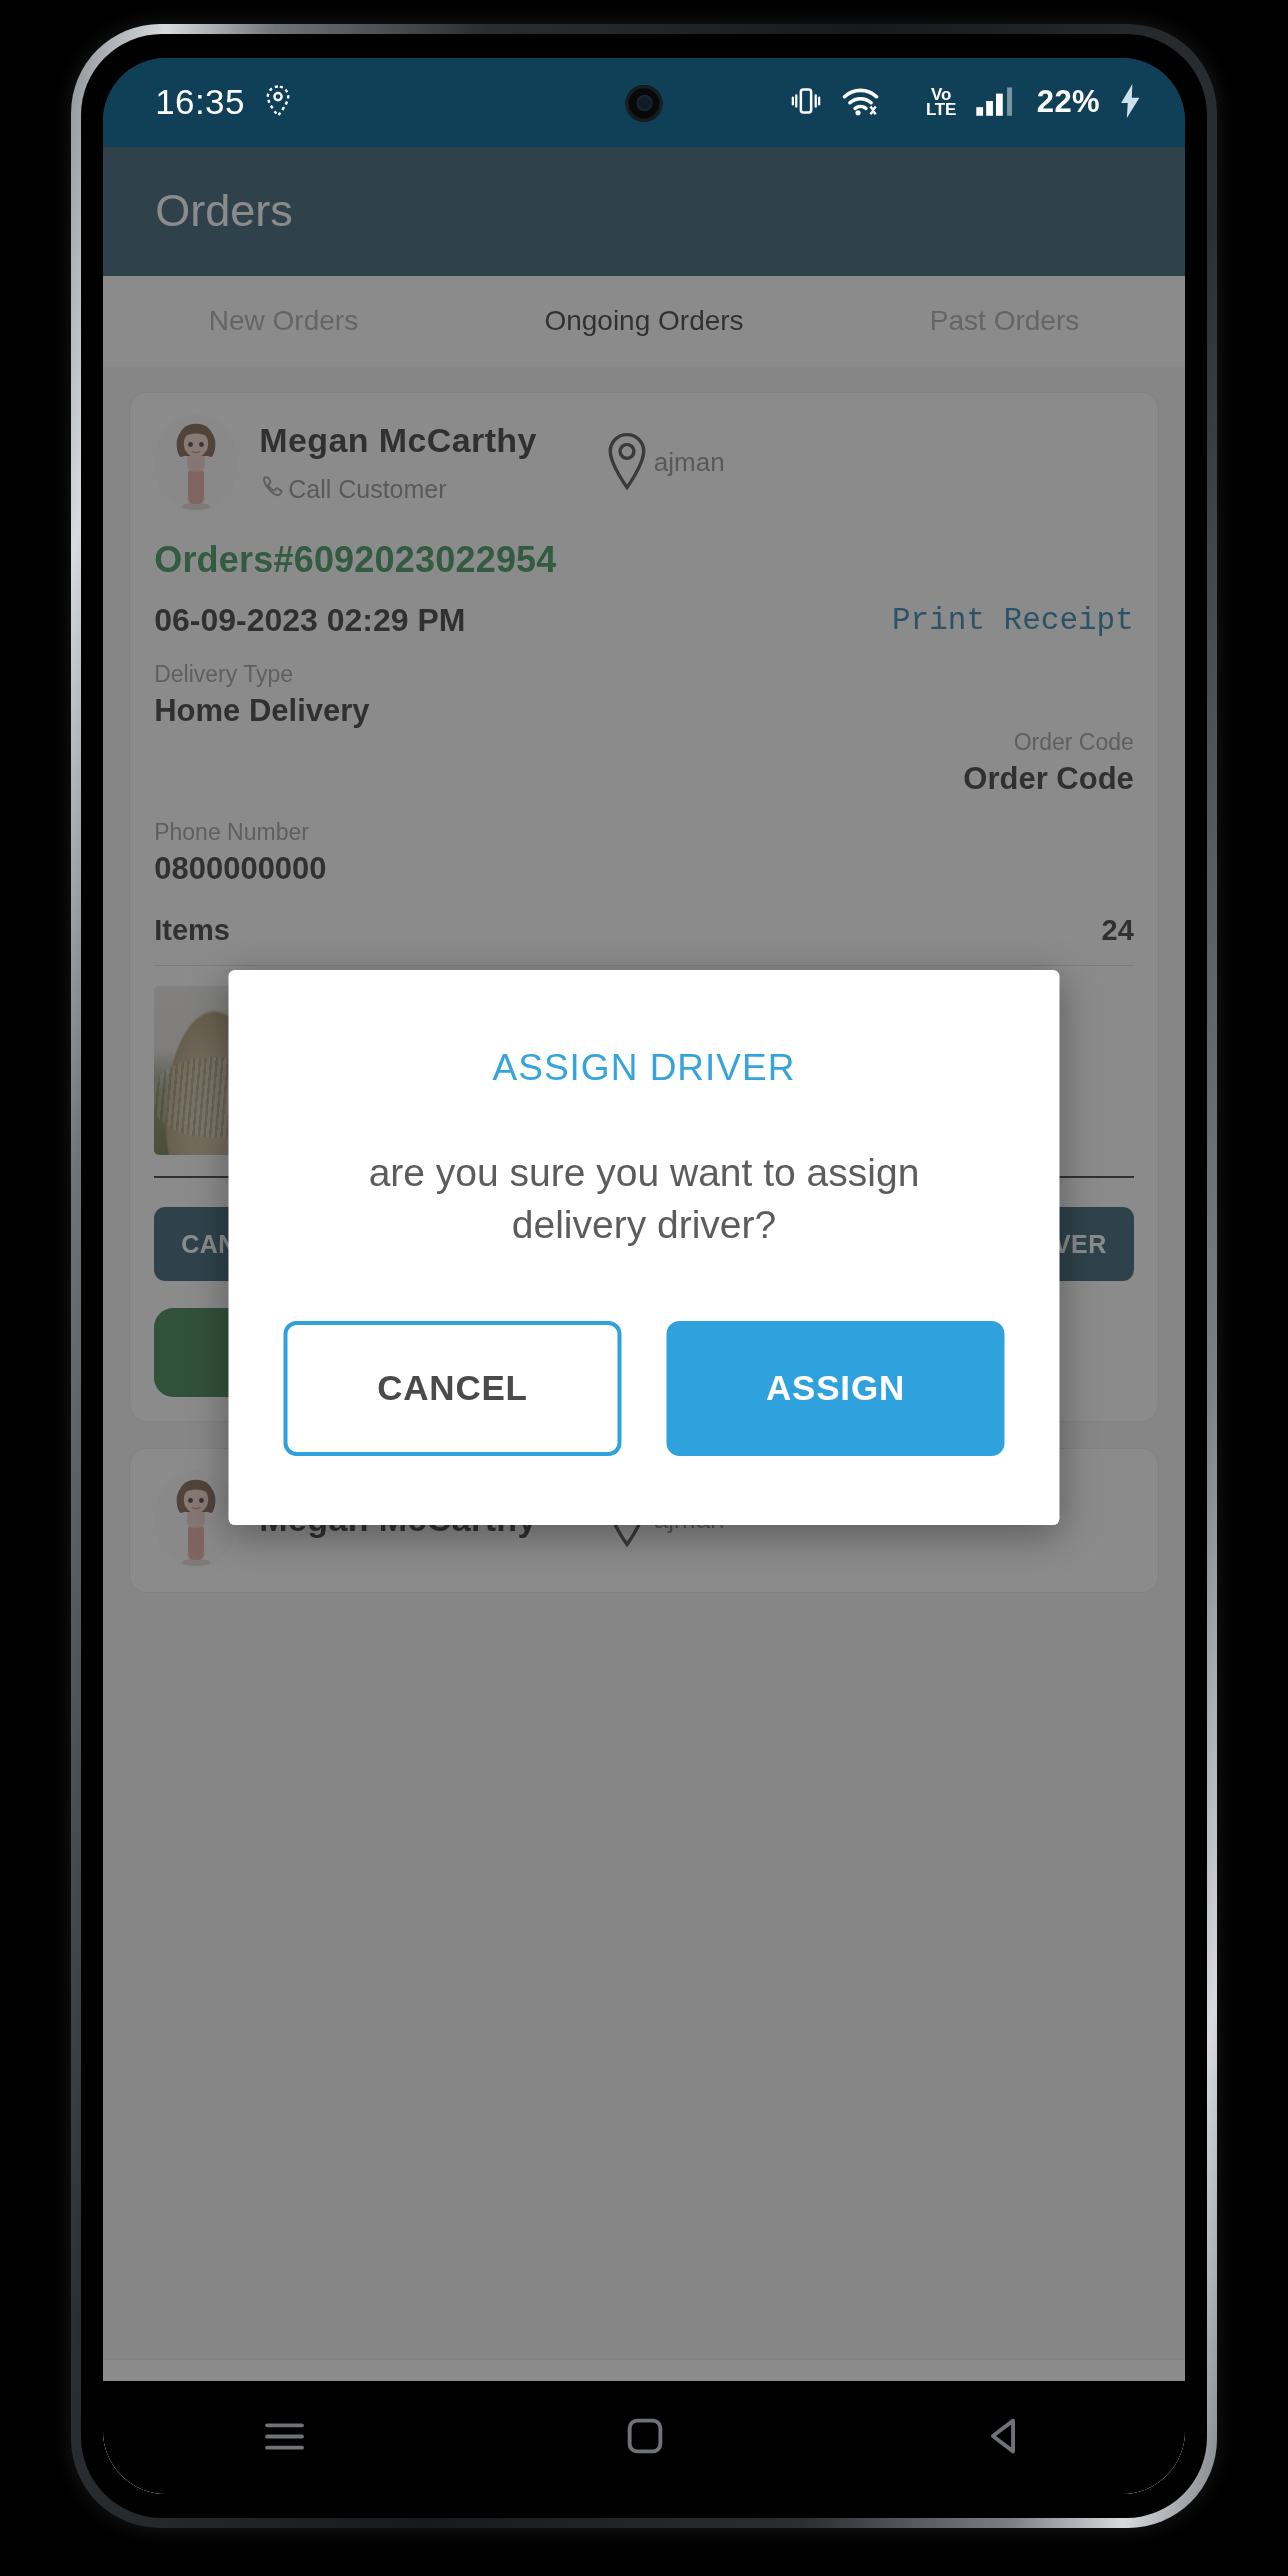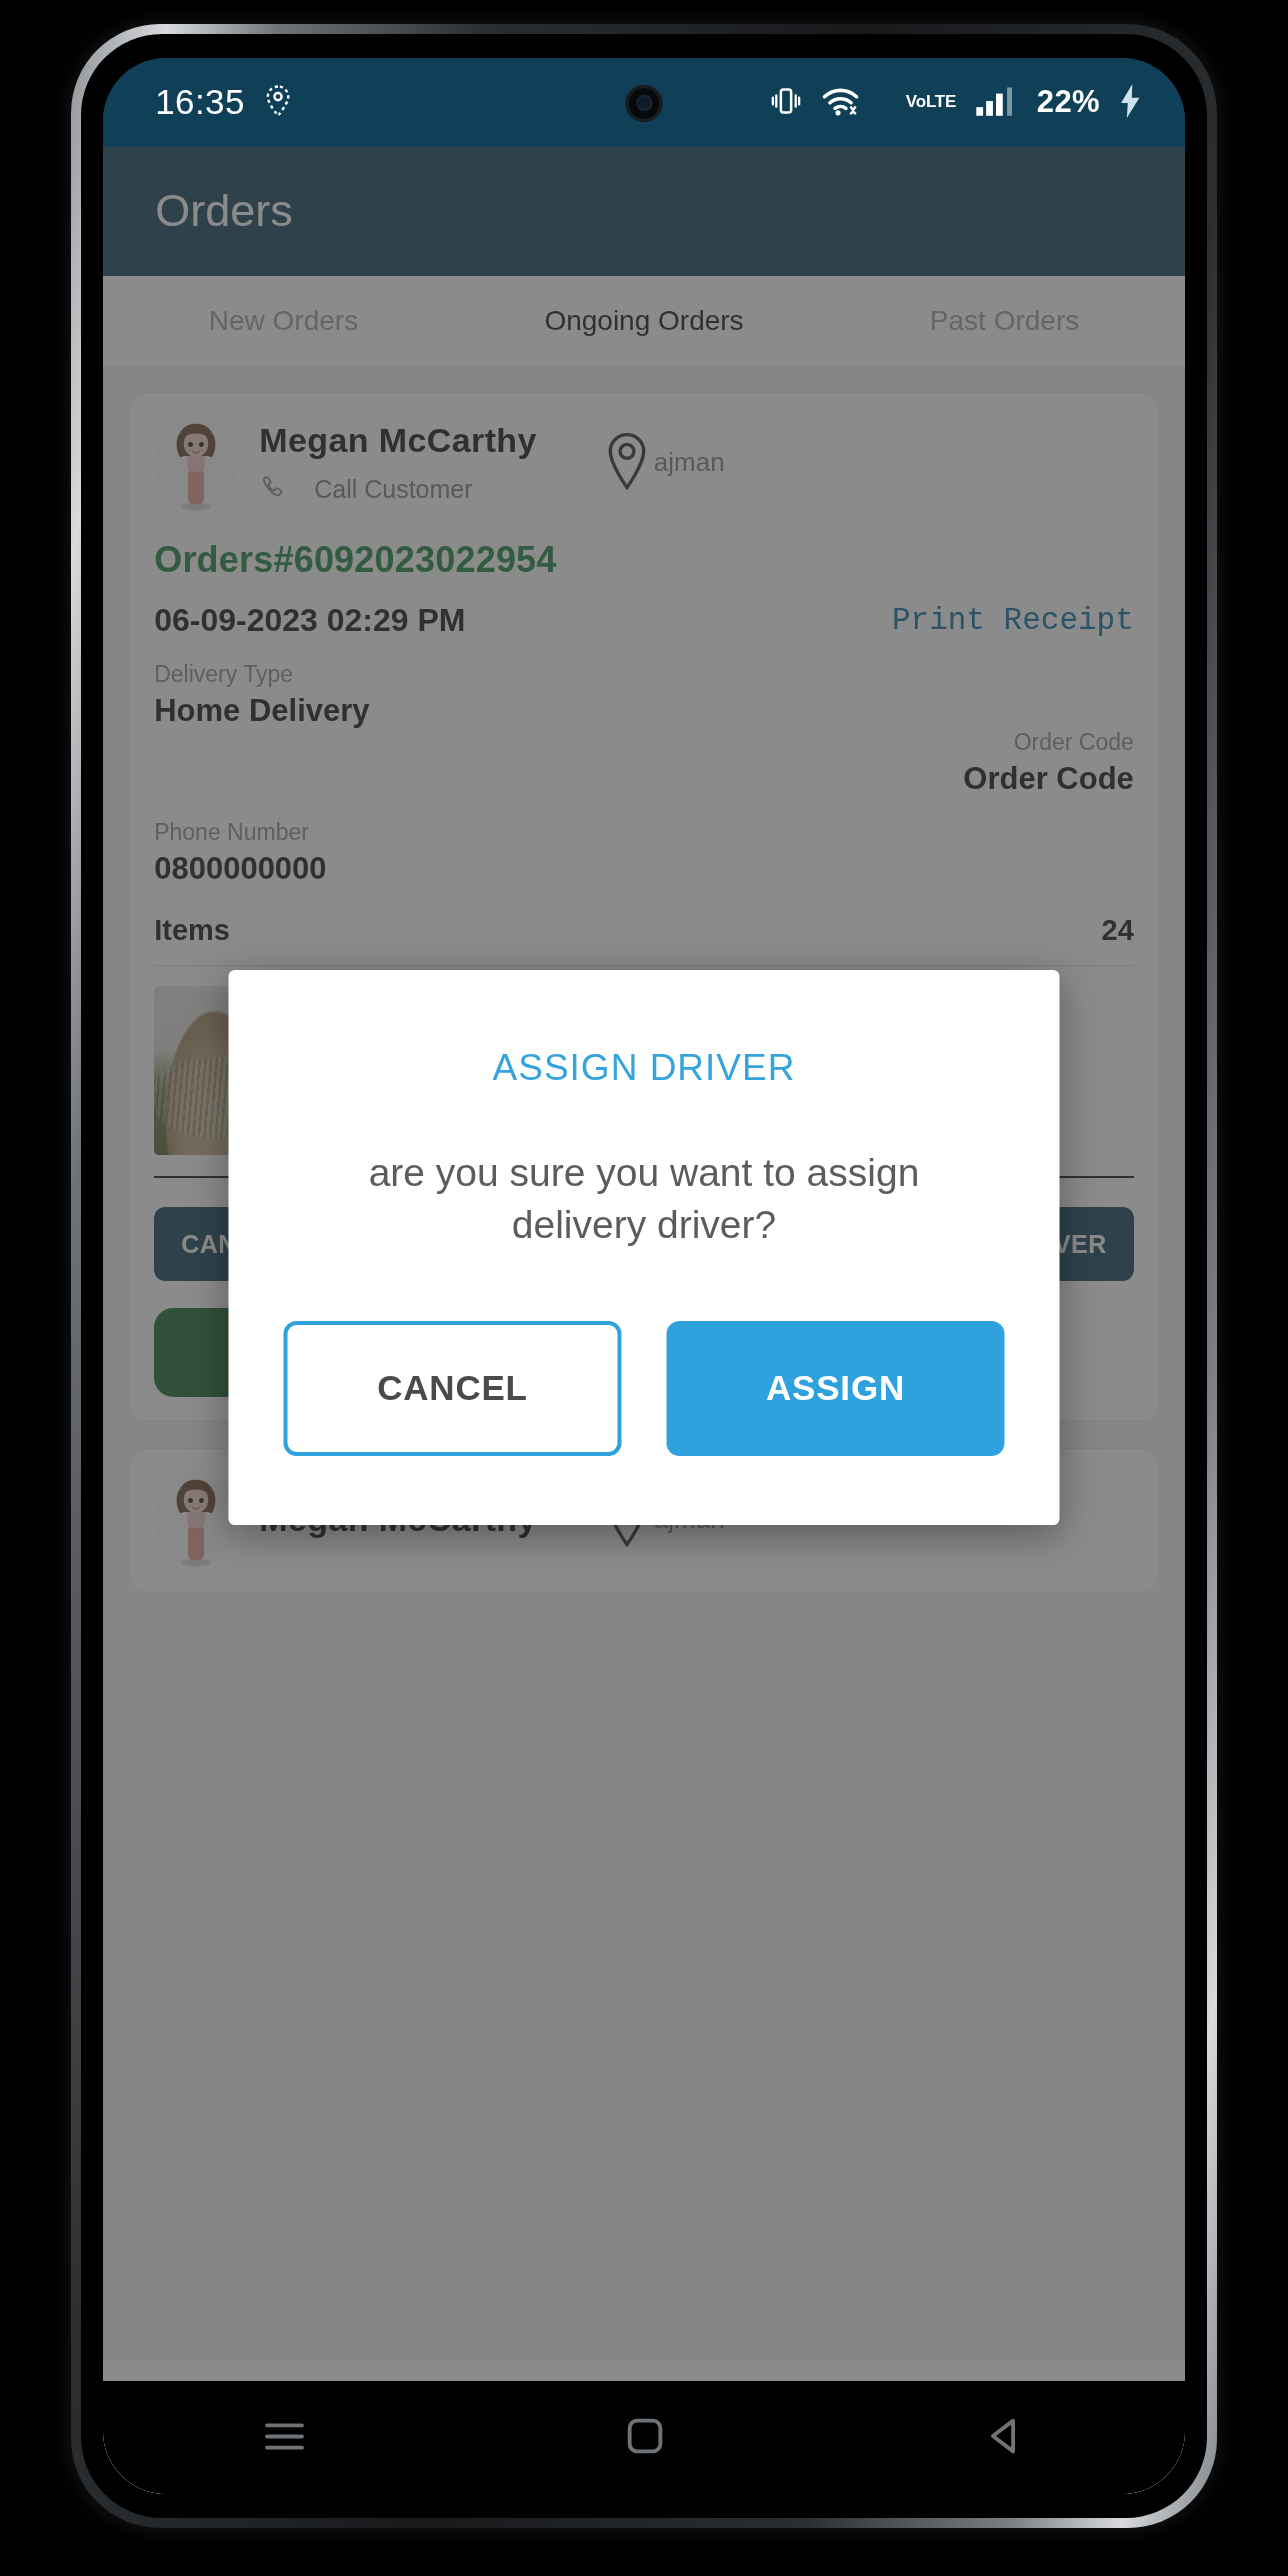--- a/index.html
+++ b/index.html
@@ -40,21 +40,21 @@
     background: #0f4058;
     display: flex; align-items: center;
     padding: 0 43px 0 52px;
     color: #fff;
   }
   #status-time { font-size: 35px; letter-spacing: 0.4px; }
   #status-left-icons { display:flex; align-items:center; gap: 16px; margin-left: 21px; }
   #status-right { margin-left:auto; display:flex; align-items:center; gap: 19.3px; }
   #battery-pct { font-size: 31px; font-weight: 600; letter-spacing:0.4px; }
   .volte-badge {
-    display:flex; flex-direction:row; align-items:center; justify-content:center;
+    display:flex; flex-direction:column; align-items:center; justify-content:center;
     line-height: .92; font-size: 17px; font-weight: 800; letter-spacing:-0.2px;margin-left:28px;
   }
   #camera-dot {
     position:absolute; left:50%; transform:translateX(-50%); top:27px;
     width: 37px; height: 37px; border-radius:50%;
     background: #07090b;
     box-shadow: inset 0 0 0 3.2px #1a1d20;
   }
   #camera-dot::after {
     content:""; position:absolute; left:10.5px; top:10.5px; width:16px; height:16px;
@@ -88,21 +88,21 @@
     padding: 21px 24px 24px 24px;
   }
 
   .cust-row { display:flex; align-items:center; }
   .avatar {
     width: 84px; height: 98px; border-radius: 50%;
     background:#fafafa; position:relative; flex: 0 0 auto; overflow:hidden;
   }
   .cust-mid { margin-left: 21px; }
   .cust-name { font-size: 34px; font-weight: 700; color:#111; letter-spacing:0.4px; }
-  .call-row { display:flex; align-items:center; gap:28px; margin-top: 14.5px; text-align: right; }
+  .call-row { display:flex; align-items:center; gap:2px; margin-top: 14.5px; text-align: right; }
   .call-text { font-size: 25px; color:#7d7d7d; }
   .loc-row { display:flex; align-items:center; gap: 6px; margin-left: 69px; }
   .loc-text { font-size: 26px; color:#7d7d7d; }
 
   .order-no { font-size: 36px; font-weight: 700; color:#15803d; margin-top: 27px; letter-spacing:0.2px; }
 
   .row-between { display:flex; align-items:center; justify-content:space-between; margin-top: 21px; }
   .order-date { font-size: 32px; font-weight:700; color:#111; }
   .print-link { font-size: 31px; color:#0369a1;font-family:Liberation Mono, monospace; }
 

